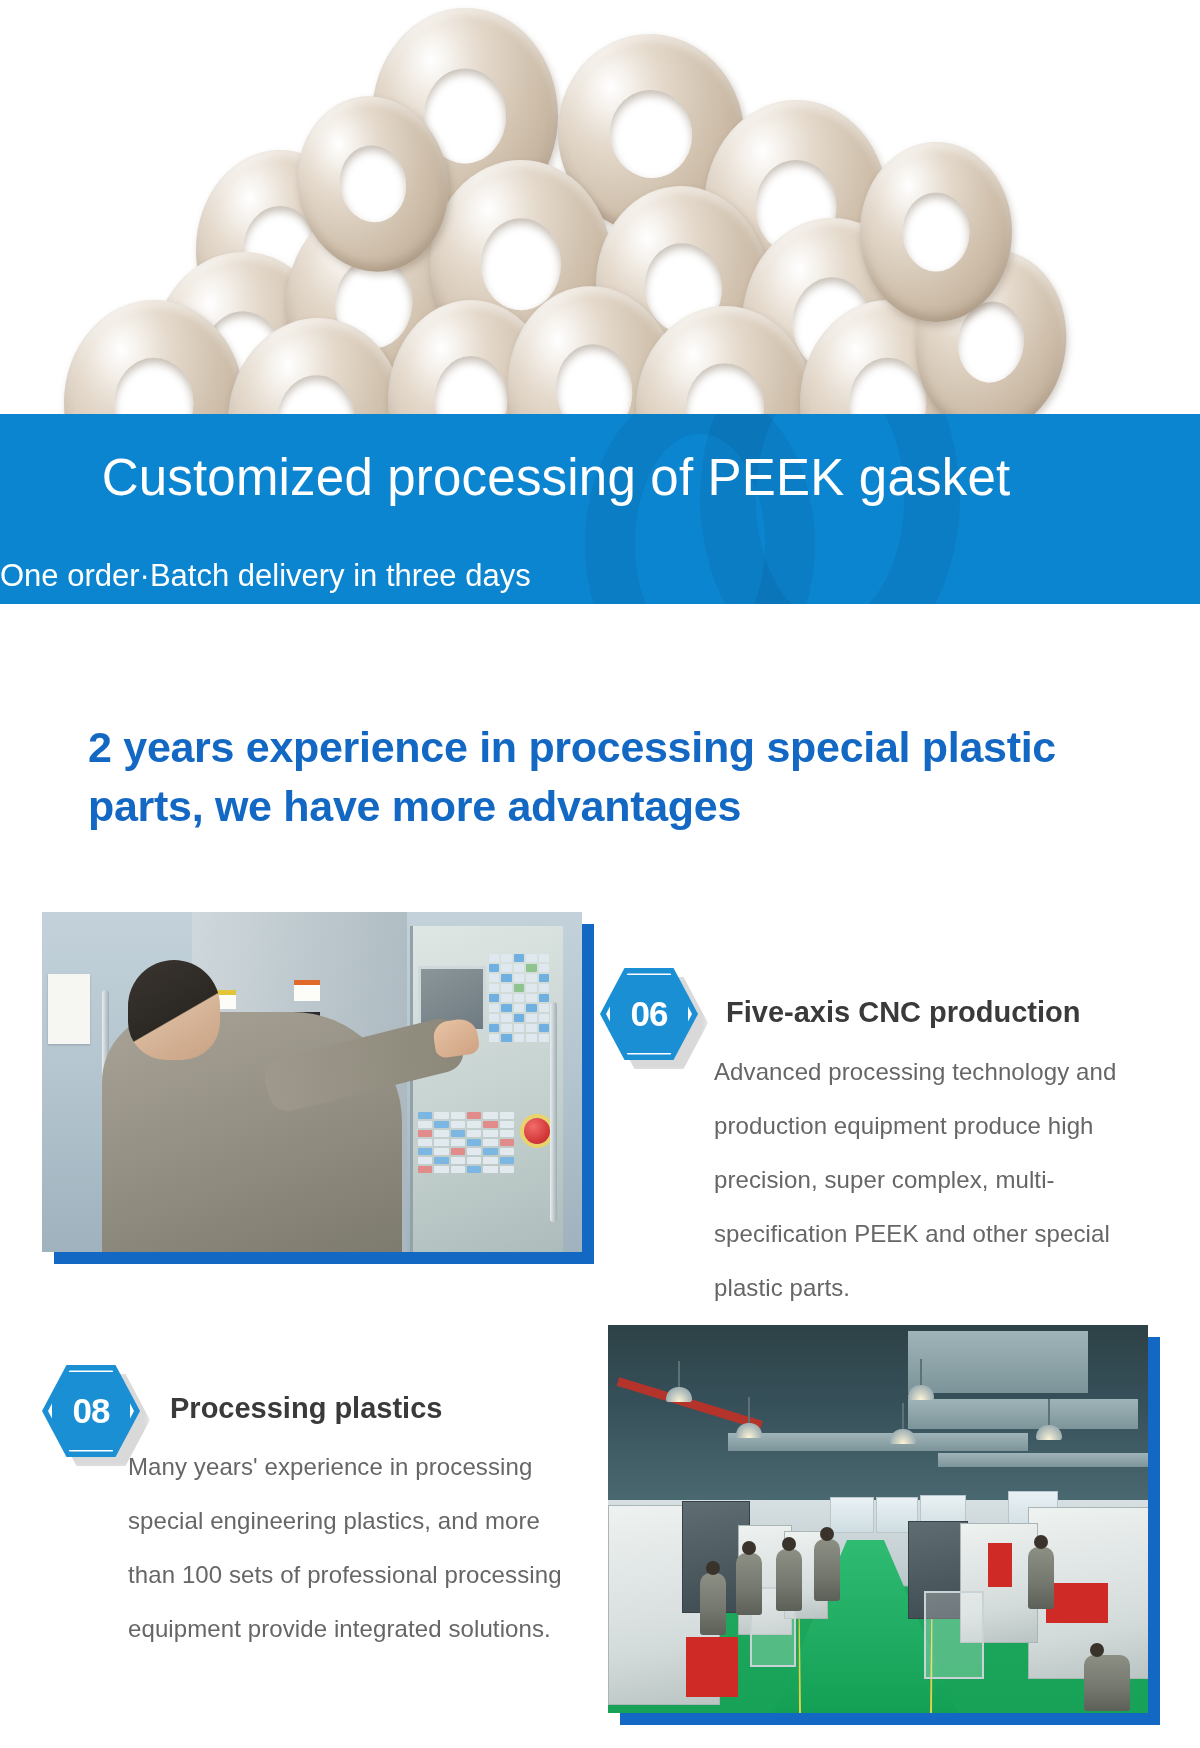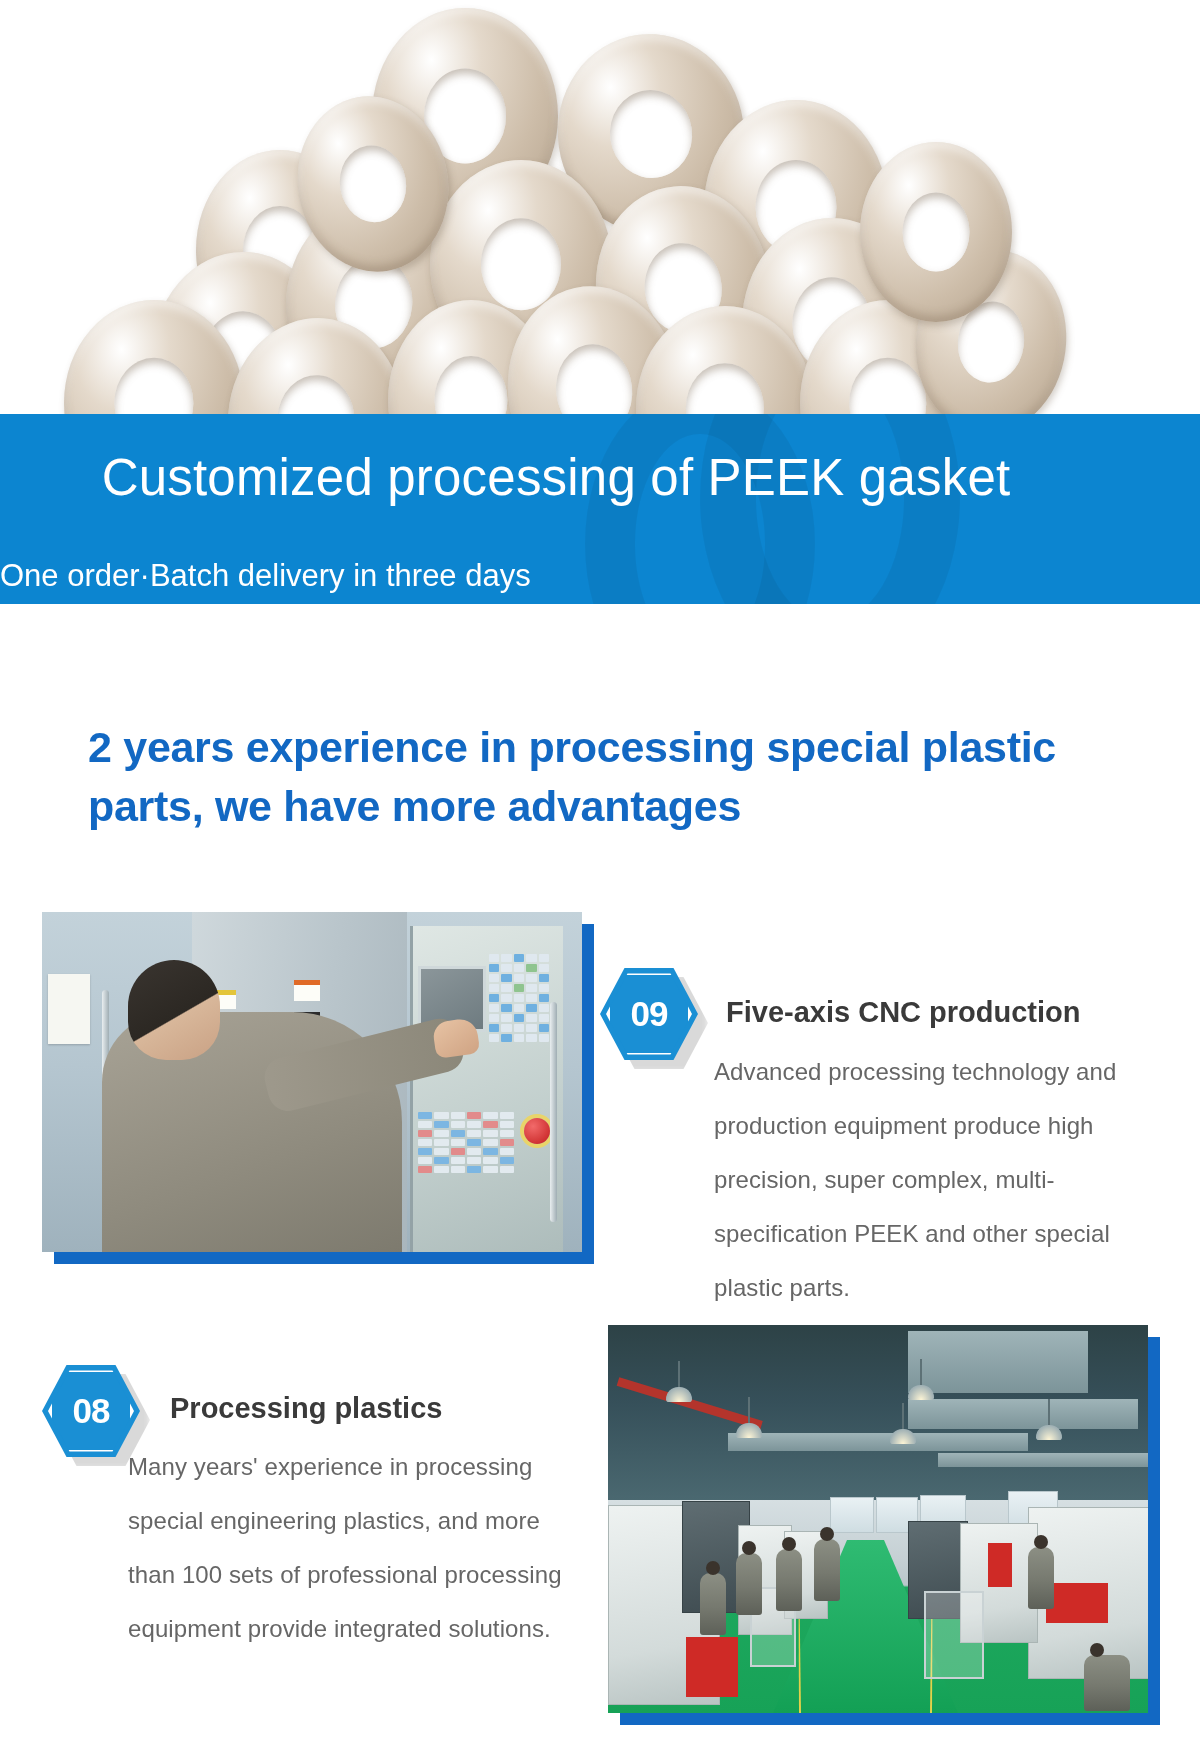--- a/index.html
+++ b/index.html
@@ -446,21 +446,21 @@
     <div class="cnc-arm"></div>
     <div class="cnc-hand"></div>
     <div class="handle" style="left:508px;top:90px;height:220px;"></div>
   </div>
 </div>
 
 <div class="hexbadge" style="left:600px;top:965px;">
   <div class="hex-shadow"></div>
   <div class="hex-outer"></div>
   <div class="hex-inner"></div>
-  <div class="hex-num">09</div>
+  <div class="hex-num">06</div>
 </div>
 
 <div class="feature-title" style="left:726px;top:996px;">Five-axis CNC production</div>
 
 <div class="feature-body" style="left:714px;top:1045px;width:434px;">Advanced processing technology and production equipment produce high precision, super complex, multi-specification PEEK and other special plastic parts.</div>
 
 <div class="photo-frame" id="photo-shop">
   <div class="accent"></div>
   <div class="photo">
     <div class="shop-ceiling"></div>

